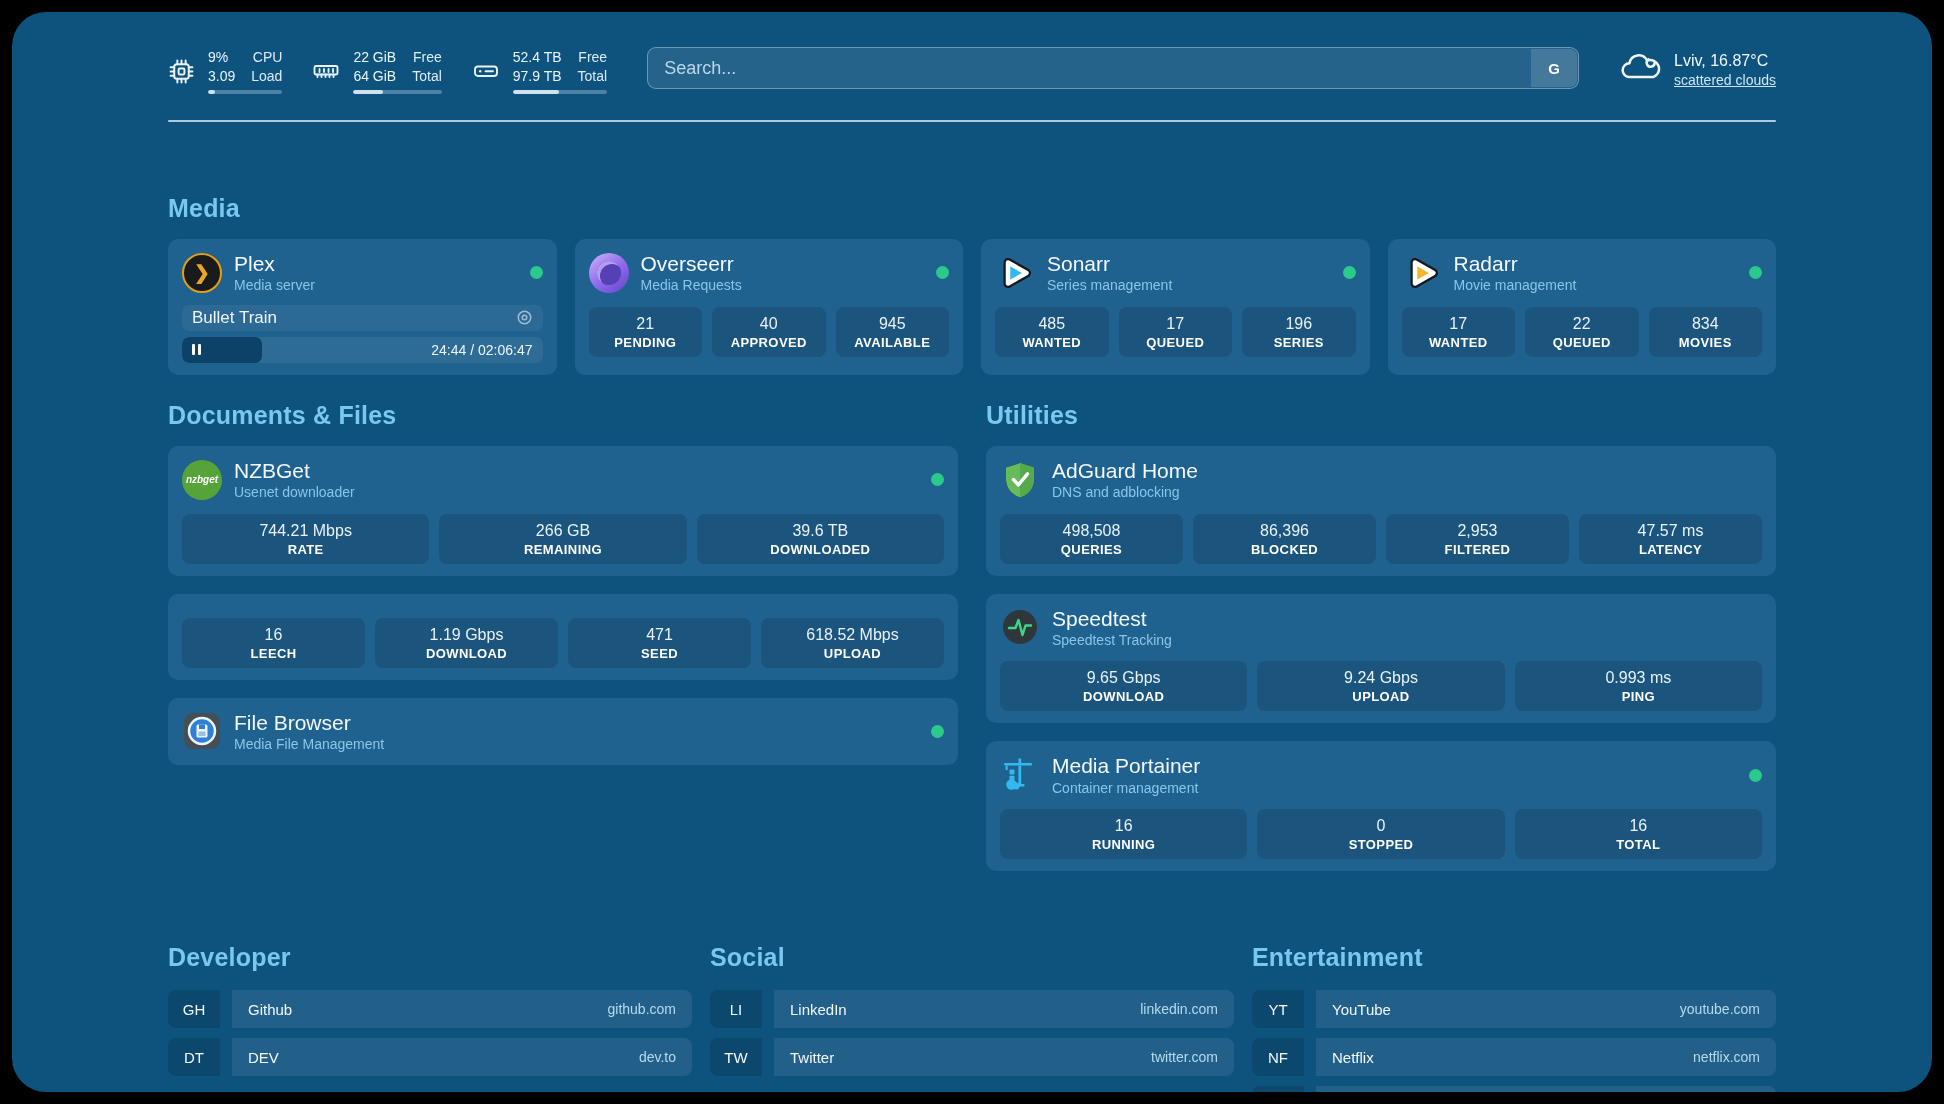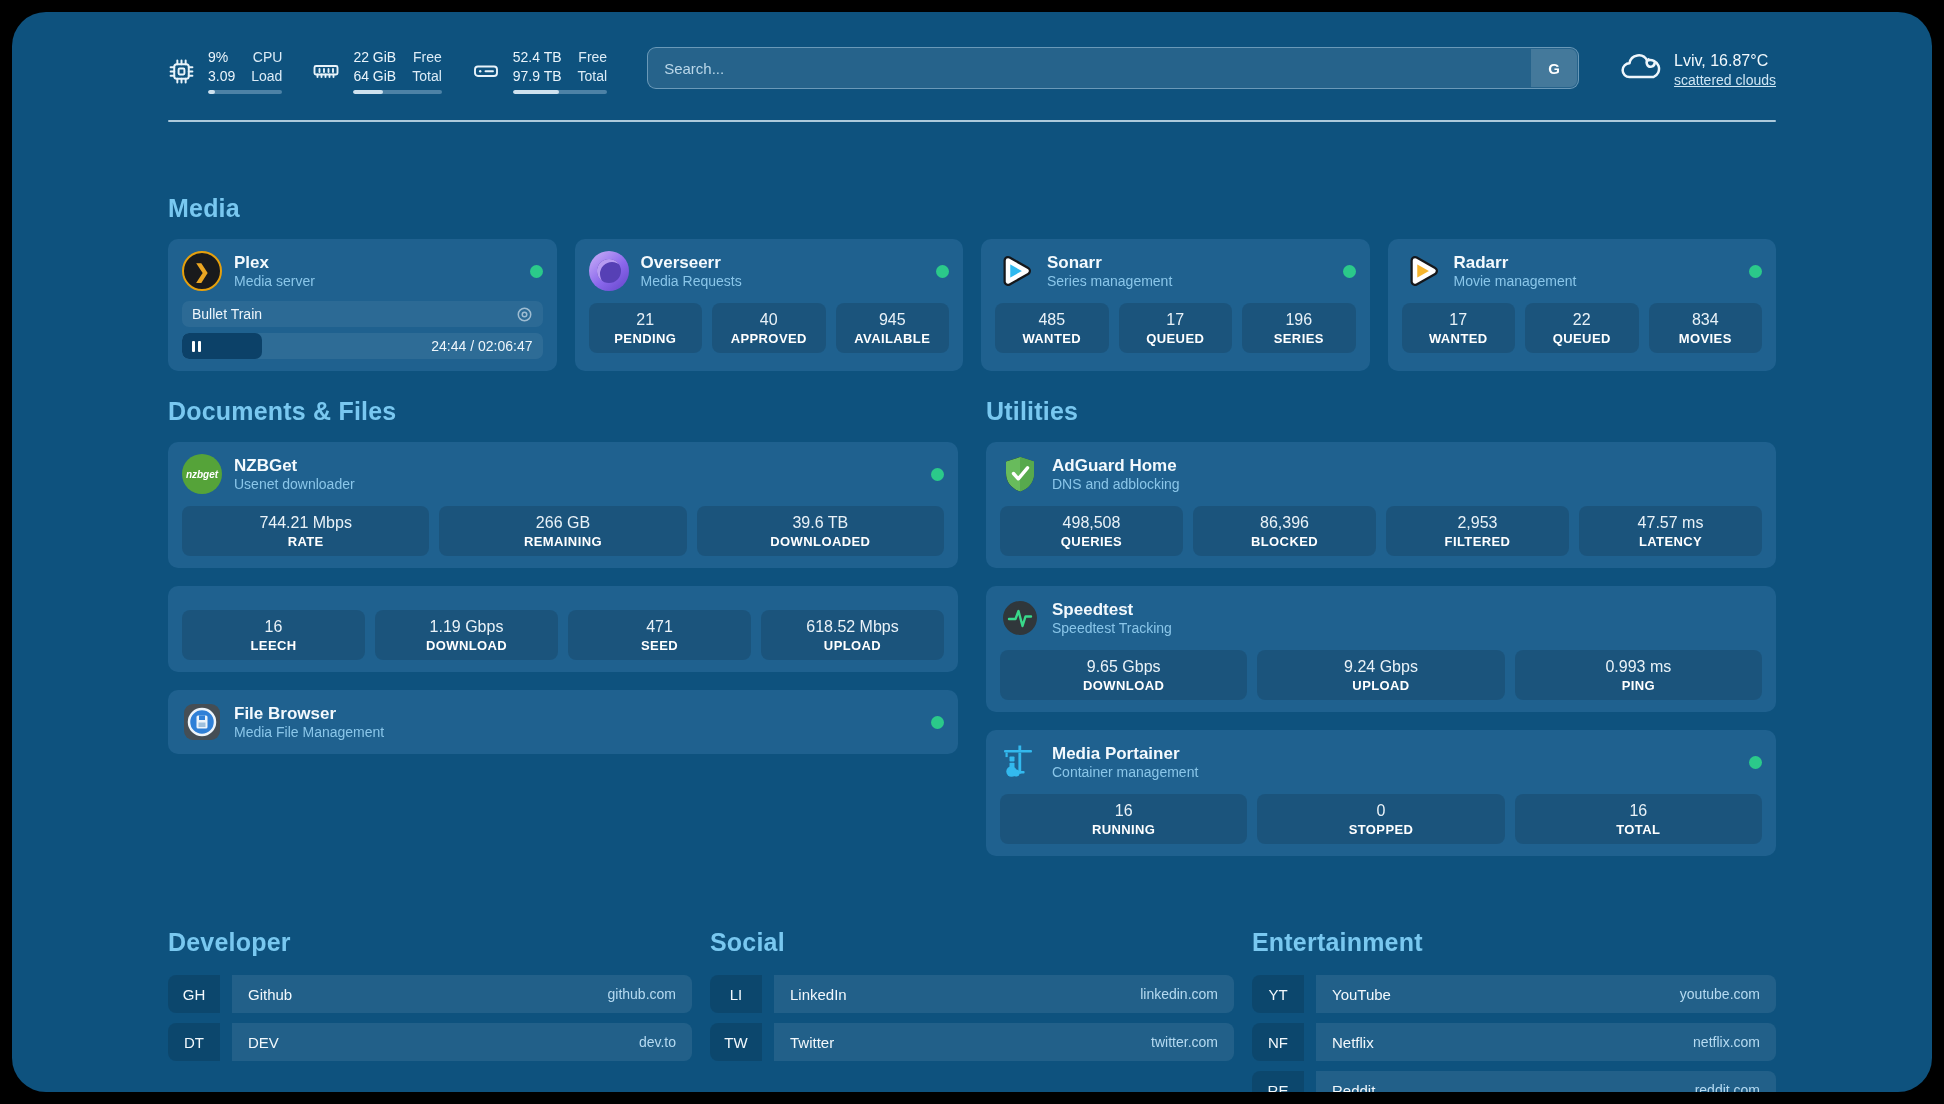--- a/index.html
+++ b/index.html
@@ -15,53 +15,53 @@
   .stat-icon{flex:none;display:flex;}
   .stat-cols{display:flex;gap:16px;font-size:14px;color:#eaf4fb;line-height:1.35;position:relative;padding-bottom:8px;}
   .stat-col{display:flex;flex-direction:column;}
   .stat-col.labels{text-align:right;color:#dcecf7;}
   .stat-bar{position:absolute;left:0;right:0;bottom:0;height:4px;border-radius:2px;
             background:rgba(195,222,240,.35);overflow:hidden;}
   .stat-bar .fill{height:100%;background:#cfe2ef;border-radius:2px;width:0;}
 
   .searchbar{flex:1;margin:0 40px 6px 10px;height:42px;position:relative;}
   .search-input{width:100%;height:100%;box-sizing:border-box;background:rgba(255,255,255,.10);
-        border:1.5px solid rgba(190,220,240,.45);border-radius:9px;color:#eef6fb;font-size:15px;
+        border:1.5px solid rgba(190,220,240,.45);border-radius:9px;color:#eef6fb;font-size:18px;
         padding:0 58px 0 16px;outline:none;font-family:"Liberation Sans",sans-serif;}
   .search-input::placeholder{color:#bad7e9;}
   .g-btn{position:absolute;top:2px;right:2px;bottom:2px;width:46px;background:rgba(255,255,255,.14);
         border:none;border-radius:0 7px 7px 0;color:#fff;font-size:15px;font-weight:bold;
         display:grid;place-items:center;cursor:pointer;font-family:"Liberation Sans",sans-serif;}
 
   .weather{display:flex;align-items:flex-end;gap:13px;margin-bottom:4px;}
   .weather-loc{font-size:16px;color:#f2f9fd;}
   .weather-cond{font-size:14px;color:#cfe6f4;margin-top:2px;text-decoration:underline;}
 
   .divider{margin-top:20px;height:2px;background:rgba(214,233,244,.8);border-radius:1px;}
 
   
   h2.sec{margin:0;font-size:25px;font-weight:600;color:#79c8f0;letter-spacing:.2px;}
   .media-sec{margin-top:72px;}
   .grid4{margin-top:16px;display:grid;grid-template-columns:repeat(4,1fr);gap:18px;}
 
   .card{background:#1f618f;border-radius:10px;padding:12px 14px;box-sizing:border-box;cursor:pointer;}
   .card-head{display:flex;align-items:center;gap:12px;}
   .svc-icon{width:40px;height:40px;flex:none;}
-  .svc-name{font-size:17px;font-weight:700;color:#f3f9fd;line-height:1.25;}
+  .svc-name{font-size:21px;font-weight:400;color:#f3f9fd;line-height:1.25;}
   .svc-sub{font-size:14px;color:#8ac6e9;line-height:1.25;}
   .dot{margin-left:auto;width:13px;height:13px;border-radius:50%;background:#2bc98a;flex:none;}
 
   .stats-row{display:flex;gap:10px;margin-top:12px;}
   .tile{flex:1;background:rgba(0,0,0,.13);border-radius:8px;text-align:center;padding:8px 2px 7px;}
   .tile-v{font-size:16px;color:#e9f2f8;}
   .tile-l{font-size:13px;font-weight:bold;color:#fff;letter-spacing:.4px;margin-top:2px;}
 
   
   .np-row{margin-top:10px;height:26px;background:rgba(255,255,255,.06);border-radius:7px;
-          display:flex;align-items:center;padding:0 10px;font-size:14px;color:#eef6fb;}
+          display:flex;align-items:center;padding:0 10px;font-size:17px;color:#eef6fb;}
   .np-view{margin-left:auto;opacity:.6;display:flex;cursor:pointer;}
   .np-track{margin-top:6px;height:26px;background:rgba(255,255,255,.07);border-radius:7px;
             position:relative;display:flex;align-items:center;overflow:hidden;}
   .np-fill{position:absolute;left:0;top:0;bottom:0;background:#0c4168;border-radius:7px;
            display:flex;align-items:center;padding-left:10px;gap:3px;width:0;}
   .pbar{width:3px;height:11px;background:#fff;border-radius:1px;}
   .np-time{margin-left:auto;padding-right:10px;font-size:14px;color:#eef6fb;position:relative;}
 
   .twocol{margin-top:26px;display:grid;grid-template-columns:1fr 1fr;column-gap:28px;}
   .col h2.sec{margin-bottom:16px;}

